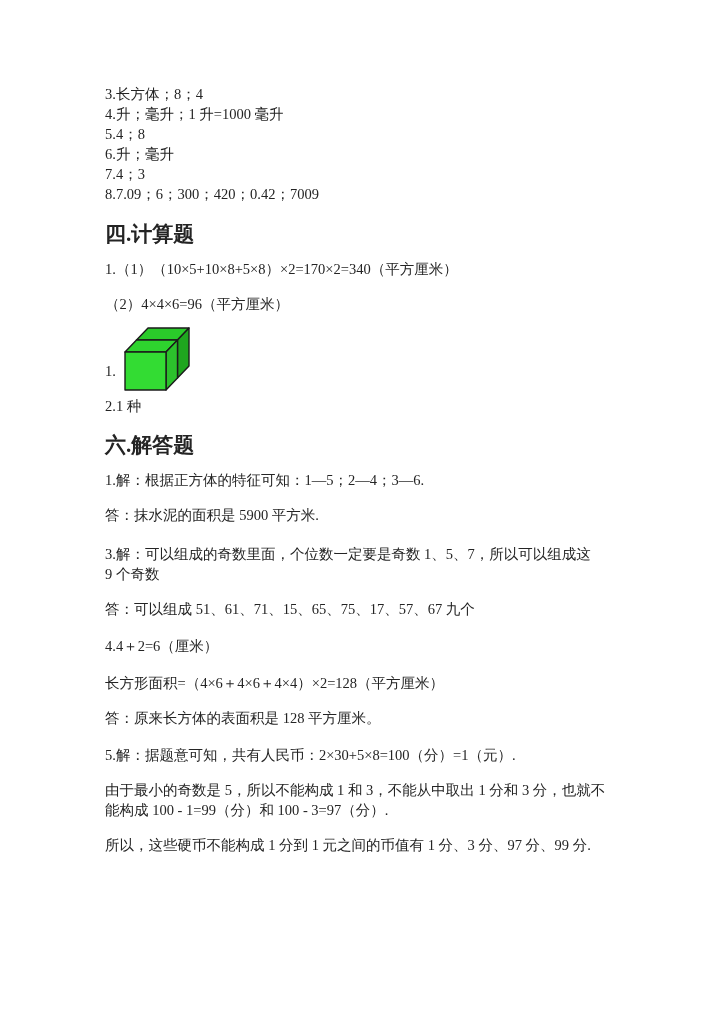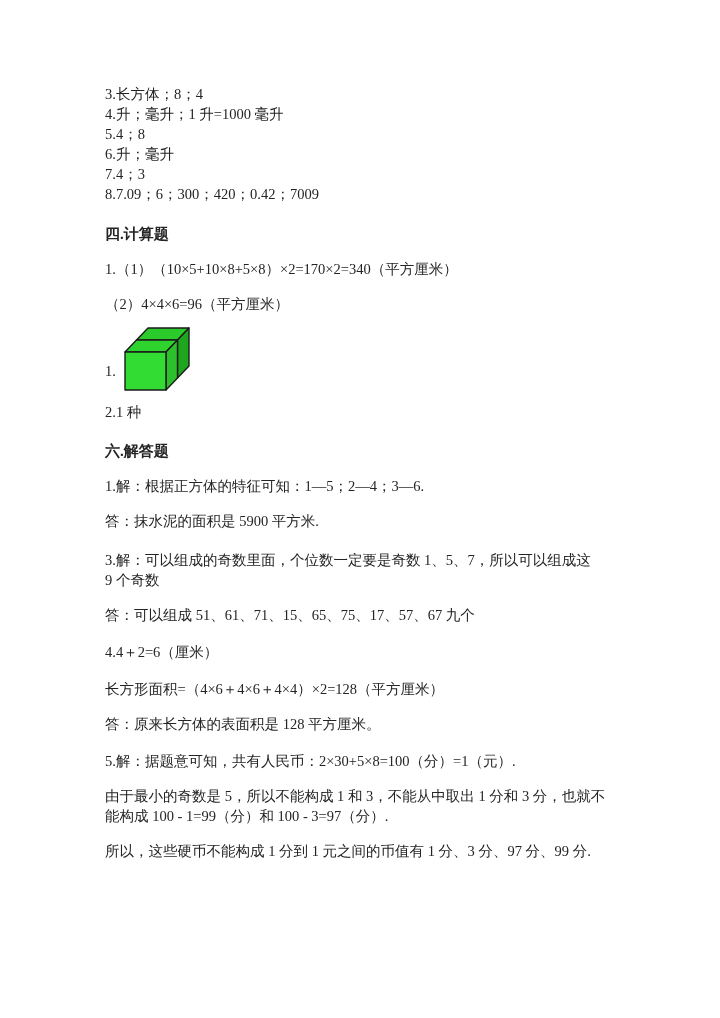--- a/index.html
+++ b/index.html
@@ -29,21 +29,21 @@
     margin: 15px 0 0 0;
     white-space: nowrap;
   }
   .para-tight {
     margin: 0;
     white-space: nowrap;
   }
   .heading {
     margin: 19px 0 0 0;
     font-weight: bold;
-    font-size: 15px;
+    font-size: 21px;
     white-space: nowrap;
   }
   .heading-first {
     margin-top: 20px;
   }
   .figure-row {
     display: flex;
     align-items: flex-end;
     margin: 11px 0 0 0;
   }
@@ -78,21 +78,21 @@
   <div class="figure-row">
     <p class="figure-label">1.</p>
     <svg class="cuboid-svg" width="76" height="68" viewBox="0 0 76 68" aria-hidden="true">
       <polygon points="16.5,15 57.5,15 69,3 28,3" fill="#2ACB2A"></polygon>
       <polygon points="57.5,15 69,3 69,41 57.5,53" fill="#1FA61F"></polygon>
       <polygon points="5,27 46,27 57.5,15 16.5,15" fill="#2ED32E"></polygon>
       <polygon points="46,27 57.5,15 57.5,53 46,65" fill="#2CC12C"></polygon>
       <polygon points="5,27 46,27 46,65 5,65" fill="#33DC33"></polygon>
     </svg>
   </div>
-  <p class="para" style="margin-top:9px">2.1 种</p>
+  <p class="para" style="margin-top:3px">2.1 种</p>
 
   <h3 class="heading">六.解答题</h3>
 
   <div>
     <p class="para">1.解：根据正方体的特征可知：1—5；2—4；3—6.</p>
   </div>
   <p class="para">答：抹水泥的面积是 5900 平方米.</p>
 
   <div>
     <p class="para" style="margin-top:19px">3.解：可以组成的奇数里面，个位数一定要是奇数 1、5、7，所以可以组成这</p>

